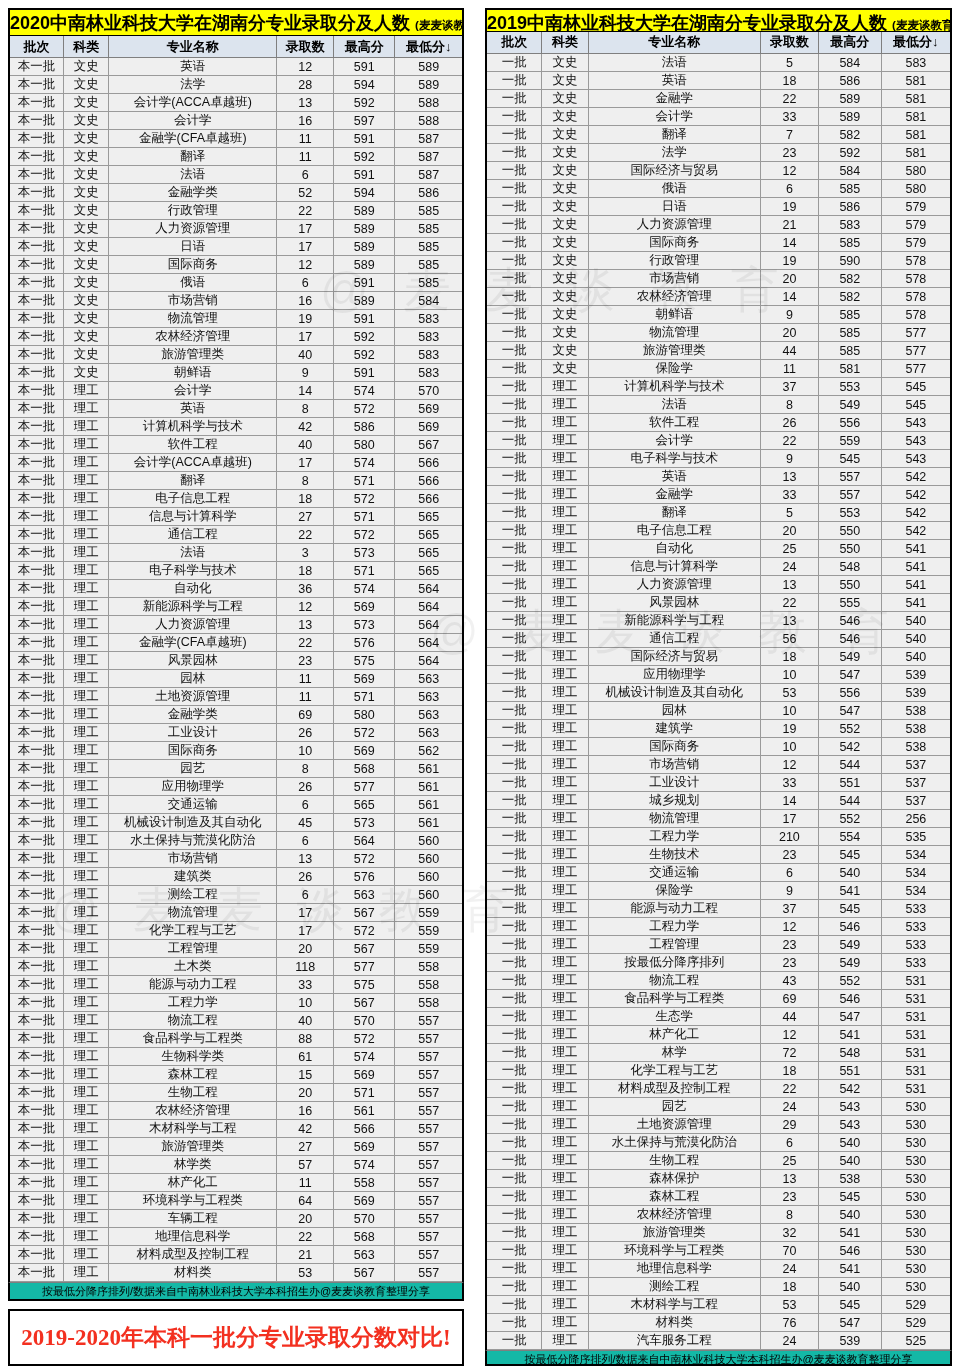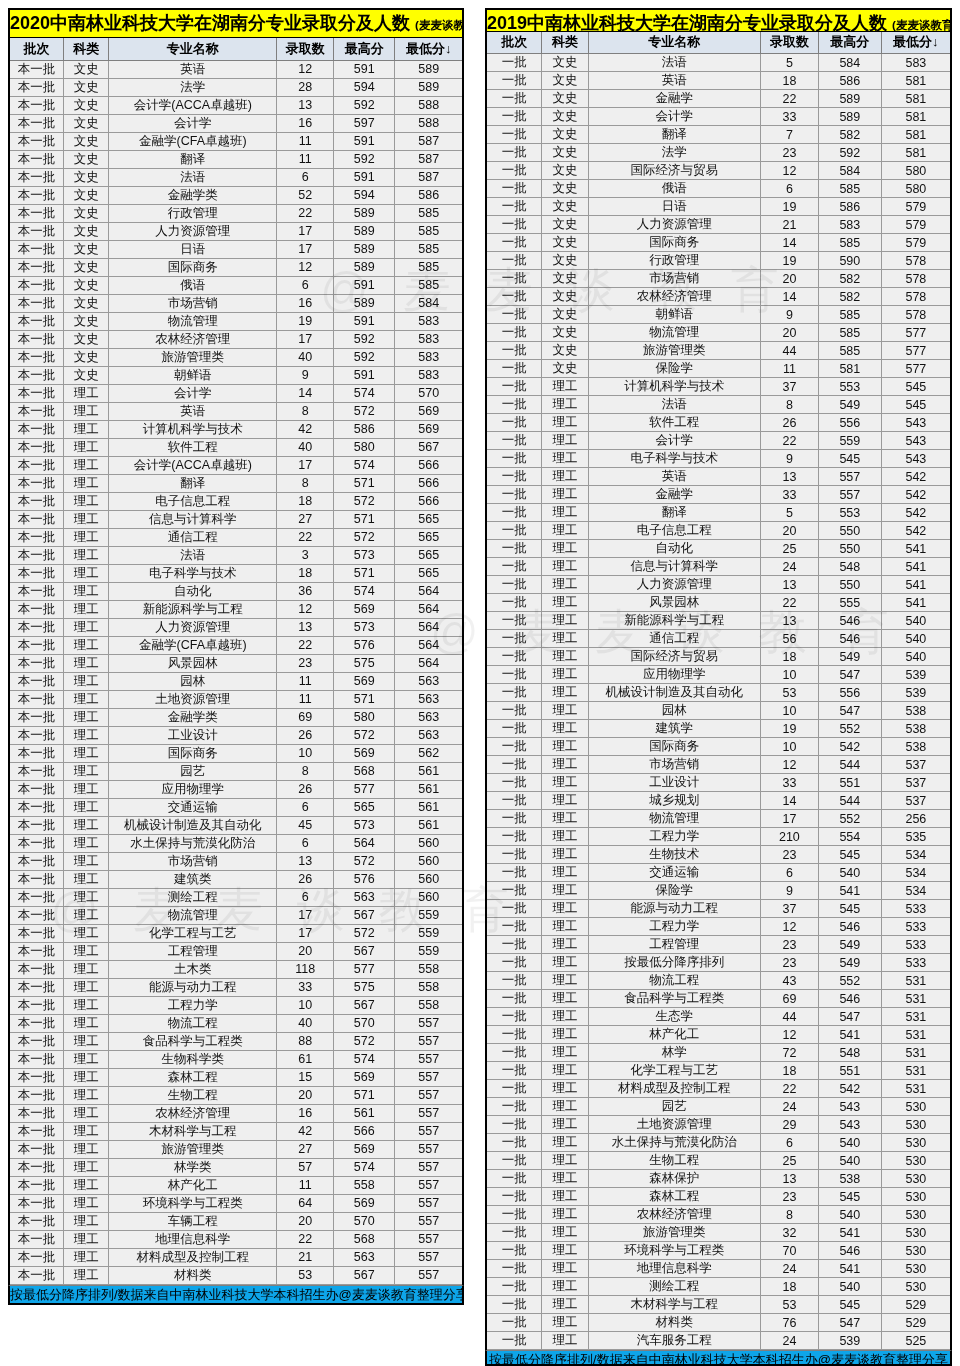--- a/index.html
+++ b/index.html
@@ -12,22 +12,22 @@
   .title-bar{box-sizing:border-box;background:#ffff00;border:2px solid #000;border-bottom:1px solid #000;
     height:30px;line-height:26px;text-align:center;font-weight:bold;font-size:18px;white-space:nowrap;overflow:hidden;}
   .title-suffix{font-size:11.5px;font-weight:bold;}
   table.rec{border-collapse:collapse;table-layout:fixed;width:100%;
     border-left:2px solid #000;border-right:2px solid #000;}
   table.rec th{box-sizing:border-box;background:#dce4ee;border:1px solid #7f7f7f;border-top:none;
     height:22px;font-size:13px;font-weight:bold;text-align:center;padding:0;white-space:nowrap;overflow:hidden;}
   table.rec td{box-sizing:border-box;background:#efefef;border:1px solid #9a9a9a;
     font-size:12.5px;text-align:center;padding:0;white-space:nowrap;overflow:hidden;color:#111;}
   table.rec tr{height:17.7px;}
-  .footer-bar{box-sizing:border-box;background:#0ea5e9;border:2px solid #000;border-top:1px solid #7f7f7f;
-    height:20px;line-height:17px;text-align:center;font-size:13px;white-space:nowrap;overflow:hidden;}
+  .footer-bar{box-sizing:border-box;background:#14b8a6;border:2px solid #000;border-top:1px solid #7f7f7f;
+    height:20px;line-height:17px;text-align:center;font-size:11px;white-space:nowrap;overflow:hidden;}
   .note-box{box-sizing:border-box;margin-top:8px;border:2px solid #000;height:62px;
     display:flex;align-items:center;justify-content:center;}
   .note-text{color:#f33020;font-weight:bold;font-size:23px;white-space:nowrap;
     font-family:"Liberation Serif","DejaVu Serif",serif;}
   .wm{position:absolute;color:#000;opacity:0.05;font-size:48px;font-weight:normal;
     letter-spacing:34px;white-space:nowrap;pointer-events:none;z-index:5;}
   .wm1{top:258px;left:320px;}
   .wm2{top:600px;left:430px;}
   .wm3{top:878px;left:50px;}
 </style>
@@ -605,20 +605,23 @@
             <td>本一批</td>
             <td>理工</td>
             <td>材料类</td>
             <td>53</td>
             <td>567</td>
             <td>557</td>
           </tr>
         </tbody>
     </table>
     <div class="footer-bar">按最低分降序排列/数据来自中南林业科技大学本科招生办@麦麦谈教育整理分享</div>
+    <div class="note-box">
+      <span class="note-text">2019-2020年本科一批分专业录取分数对比!</span>
+    </div>
   </section>
 
   <section class="panel panel-right">
     <div class="title-bar">
       <span>2019中南林业科技大学在湖南分专业录取分及人数</span>
       <span class="title-suffix">(麦麦谈教育制表)</span>
     </div>
     <table class="rec">
       <colgroup>
         <col style="width:12%">

